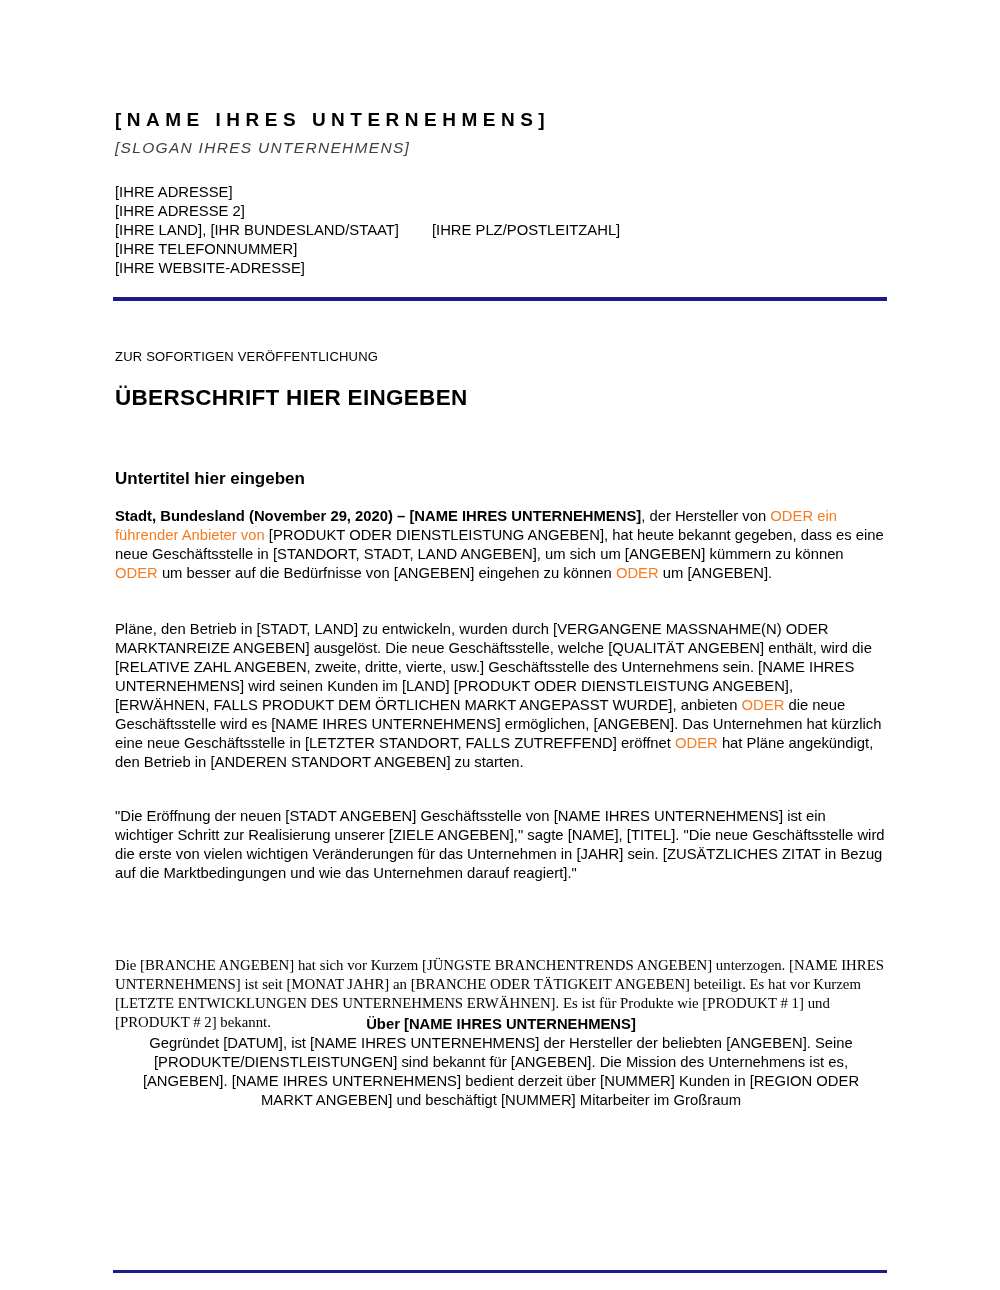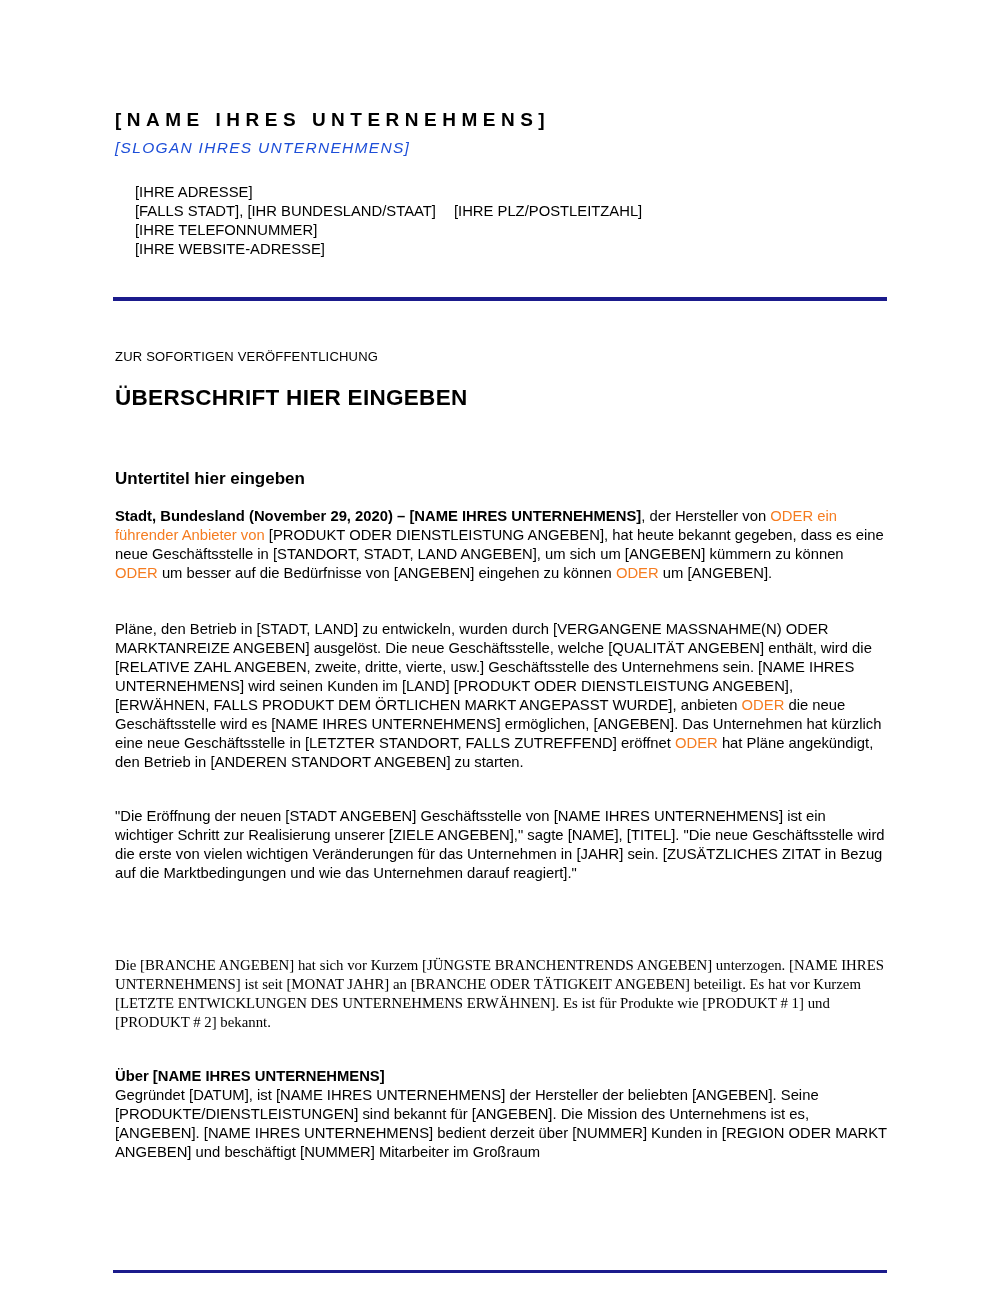--- a/index.html
+++ b/index.html
@@ -17,28 +17,28 @@
 
   .company-name {
     top:109px;
     font-size:19px; font-weight:700;
     letter-spacing:5.5px;
     white-space:nowrap;
   }
   .slogan {
     top:139px;
     font-size:15.5px; font-style:italic;
-    letter-spacing:1.3px; color:#1d4ed8;
+    letter-spacing:1.3px; color:#404040;
     white-space:nowrap;
   }
   .address-block {
     top:183px;
-    font-size:14.8px; line-height:19px;margin-left:20px;
+    font-size:14.8px; line-height:19px;
   }
-  .postal-gap { padding-left:18px; }
+  .postal-gap { padding-left:33px; }
 
   .rule {
     position:absolute; left:113px; width:774px;
     background:var(--navy);
   }
   .rule-top { top:297px; height:4px; }
   .rule-bottom { top:1270px; height:3px; }
 
   .kicker {
     top:349px;
@@ -56,38 +56,39 @@
 
   .para {
     font-size:14.8px; line-height:19px;
     text-align:left;
   }
   .p1 { top:507px; }
   .p2 { top:620px; }
   .p3 { top:807px; }
   .p4 { top:902px; }
   .p5 { top:956px;font-family:Liberation Serif, serif; }
-  .about { top:1067px; }
+  .about { top:1015px;text-align:center; }
 
   .seg-b  { font-weight:700;margin-top:40px; }
   .seg-ob { font-weight:400; color:var(--orange); }
   .seg-o  { color:var(--orange); }
   .about-h { font-weight:700; }
 </style>
 </head>
 <body>
 
 <div class="page">
 
   <div class="abs company-name">[NAME IHRES UNTERNEHMENS]</div>
   <div class="abs slogan">[SLOGAN IHRES UNTERNEHMENS]</div>
 
   <div class="abs address-block">
     <div>[IHRE ADRESSE]</div>
-    <div><span>[FALLS STADT], [IHR BUNDESLAND/STAAT]</span><span class="postal-gap">[IHRE PLZ/POSTLEITZAHL]</span></div>
+    <div>[IHRE ADRESSE 2]</div>
+    <div><span>[IHRE LAND], [IHR BUNDESLAND/STAAT]</span><span class="postal-gap">[IHRE PLZ/POSTLEITZAHL]</span></div>
     <div>[IHRE TELEFONNUMMER]</div>
     <div>[IHRE WEBSITE-ADRESSE]</div>
   </div>
 
   <div class="rule rule-top"></div>
 
   <div class="abs kicker">ZUR SOFORTIGEN VERÖFFENTLICHUNG</div>
   <div class="abs headline">ÜBERSCHRIFT HIER EINGEBEN</div>
   <div class="abs subtitle">Untertitel hier eingeben</div>
 

